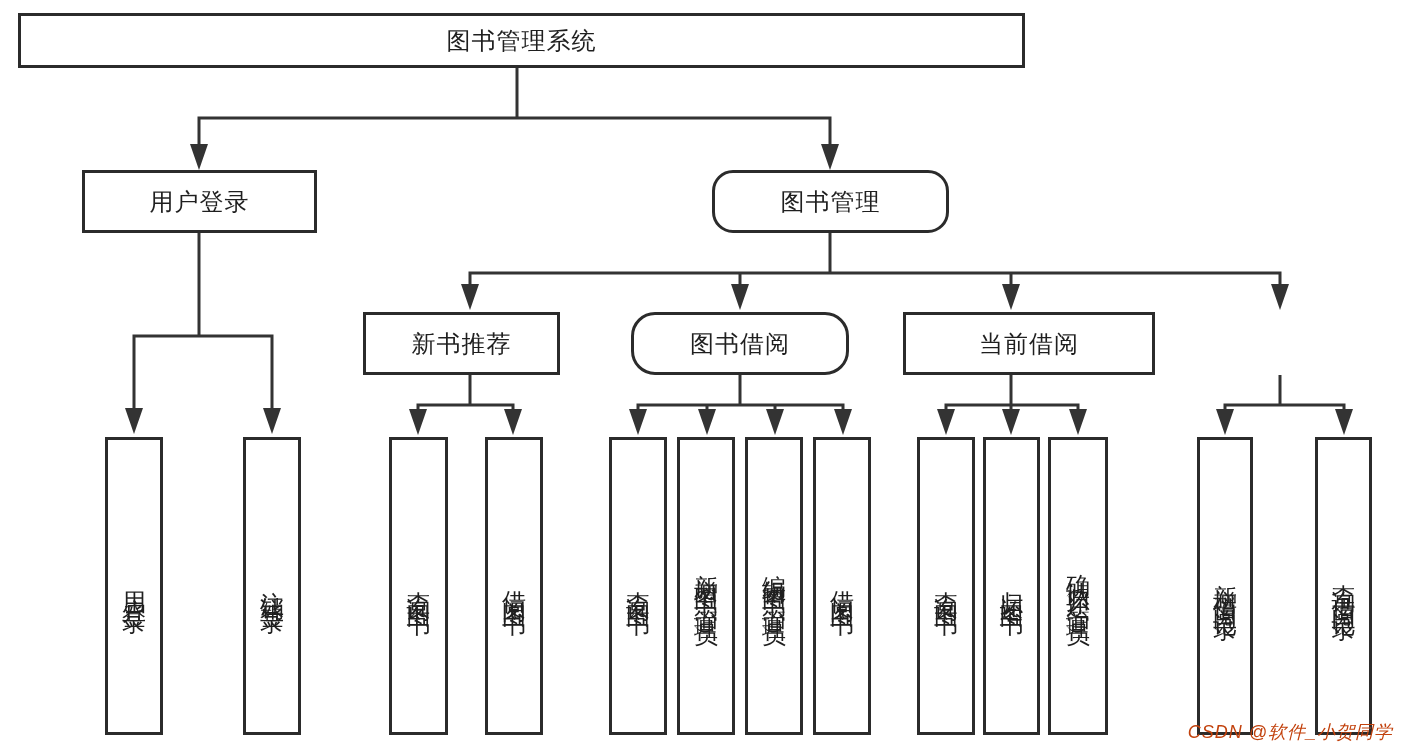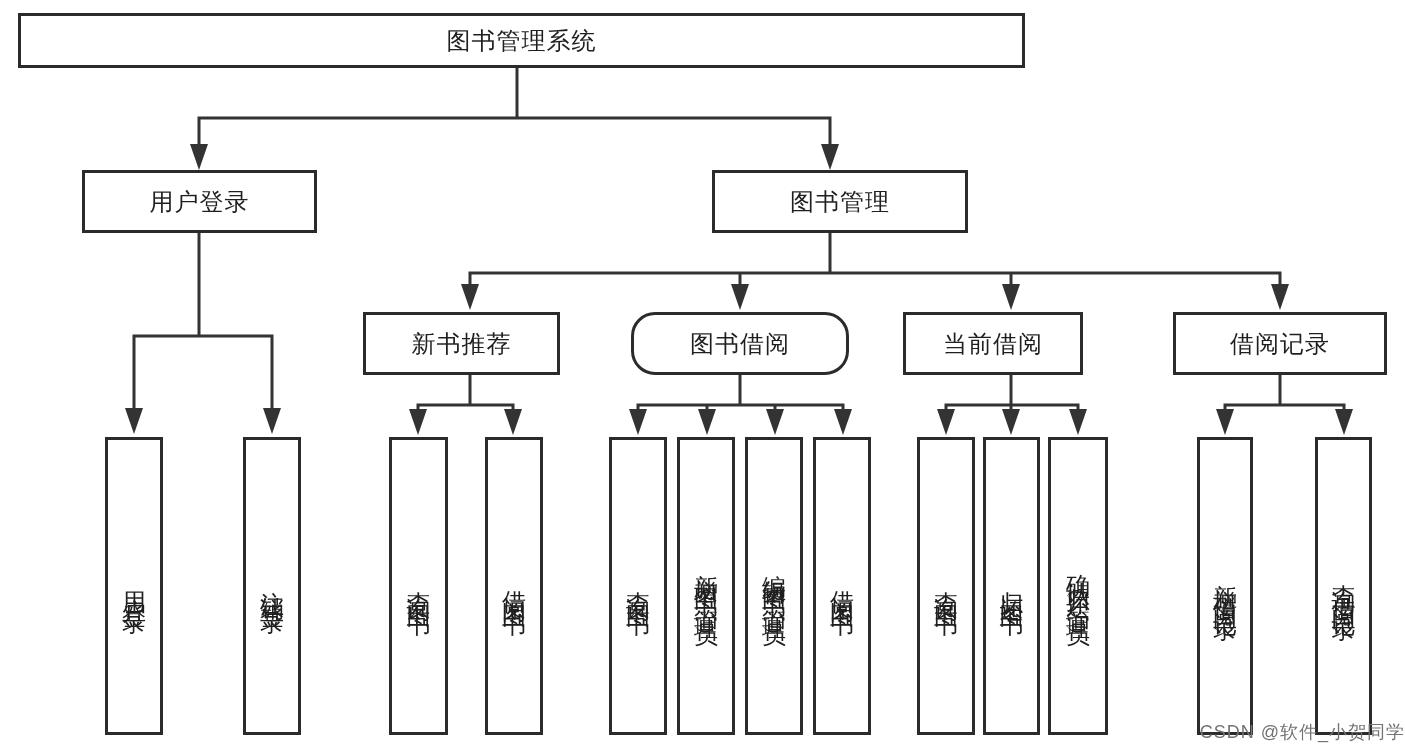--- a/index.html
+++ b/index.html
@@ -16,38 +16,38 @@
     font-size:24px;letter-spacing:1px;color:#1f1f1f;text-align:center;
   }
   .vbox{
     writing-mode:vertical-rl;text-orientation:mixed;
     font-size:24px;letter-spacing:7px;line-height:1;
   }
   
   #n-root   {left:18px;  top:13px;  width:1007px; height:55px;}
   
   #n-ulogin {left:82px;  top:170px; width:235px; height:63px;}
-  #n-bmgmt  {left:712px; top:170px; width:256px; height:63px;}
+  #n-bmgmt  {left:712px; top:170px; width:237px; height:63px;border-radius:21px;}
   
   #n-newb   {left:363px; top:312px; width:197px; height:63px;}
   #n-bborrow{left:631px; top:312px; width:218px; height:63px;border-radius:24px;}
-  #n-curb   {left:903px; top:312px; width:180px; height:63px;}
+  #n-curb   {left:903px; top:312px; width:252px; height:63px;}
   #n-brec   {left:1173px;top:312px; width:214px; height:63px;}
   
   .leaf{top:437px;height:298px;}
   #l-ul1{left:105px;width:58px;}  #l-ul2{left:243px;width:58px;}
   #l-nb1{left:389px;width:59px;}  #l-nb2{left:485px;width:58px;}
   #l-bb1{left:609px;width:58px;}  #l-bb2{left:677px;width:58px;}
   #l-bb3{left:745px;width:58px;}  #l-bb4{left:813px;width:58px;}
   #l-cb1{left:917px;width:58px;}  #l-cb2{left:983px;width:57px;}
   #l-cb3{left:1048px;width:60px;}
   #l-br1{left:1197px;width:56px;} #l-br2{left:1315px;width:57px;}
   .watermark{
-    position:absolute;right:0;bottom:3px;font-size:18px;
-    color:#737373;letter-spacing:1px;white-space:nowrap;
+    position:absolute;right:12px;bottom:3px;font-size:18px;
+    color:#c2410c;letter-spacing:1px;white-space:nowrap;font-style:italic;
   }
 </style>
 </head>
 <body>
 
 <div class="stage">
 
   <svg class="wires" viewBox="0 0 1405 747">
 
     <g>
@@ -111,21 +111,20 @@
   </svg>
 
   <div class="box" id="n-root">图书管理系统</div>
 
   <div class="box" id="n-ulogin">用户登录</div>
   <div class="box" id="n-bmgmt">图书管理</div>
 
   <div class="box" id="n-newb">新书推荐</div>
   <div class="box" id="n-bborrow">图书借阅</div>
   <div class="box" id="n-curb">当前借阅</div>
-  <div class="box" id="n-brec">借阅记录</div>
 
   <div class="box vbox leaf" id="l-ul1">用户登录</div>
   <div class="box vbox leaf" id="l-ul2">注销登录</div>
 
   <div class="box vbox leaf" id="l-nb1">查询图书</div>
   <div class="box vbox leaf" id="l-nb2">借阅图书</div>
 
   <div class="box vbox leaf" id="l-bb1">查询图书</div>
   <div class="box vbox leaf" id="l-bb2">新增图书（管理员）</div>
   <div class="box vbox leaf" id="l-bb3">编辑图书（管理员）</div>

